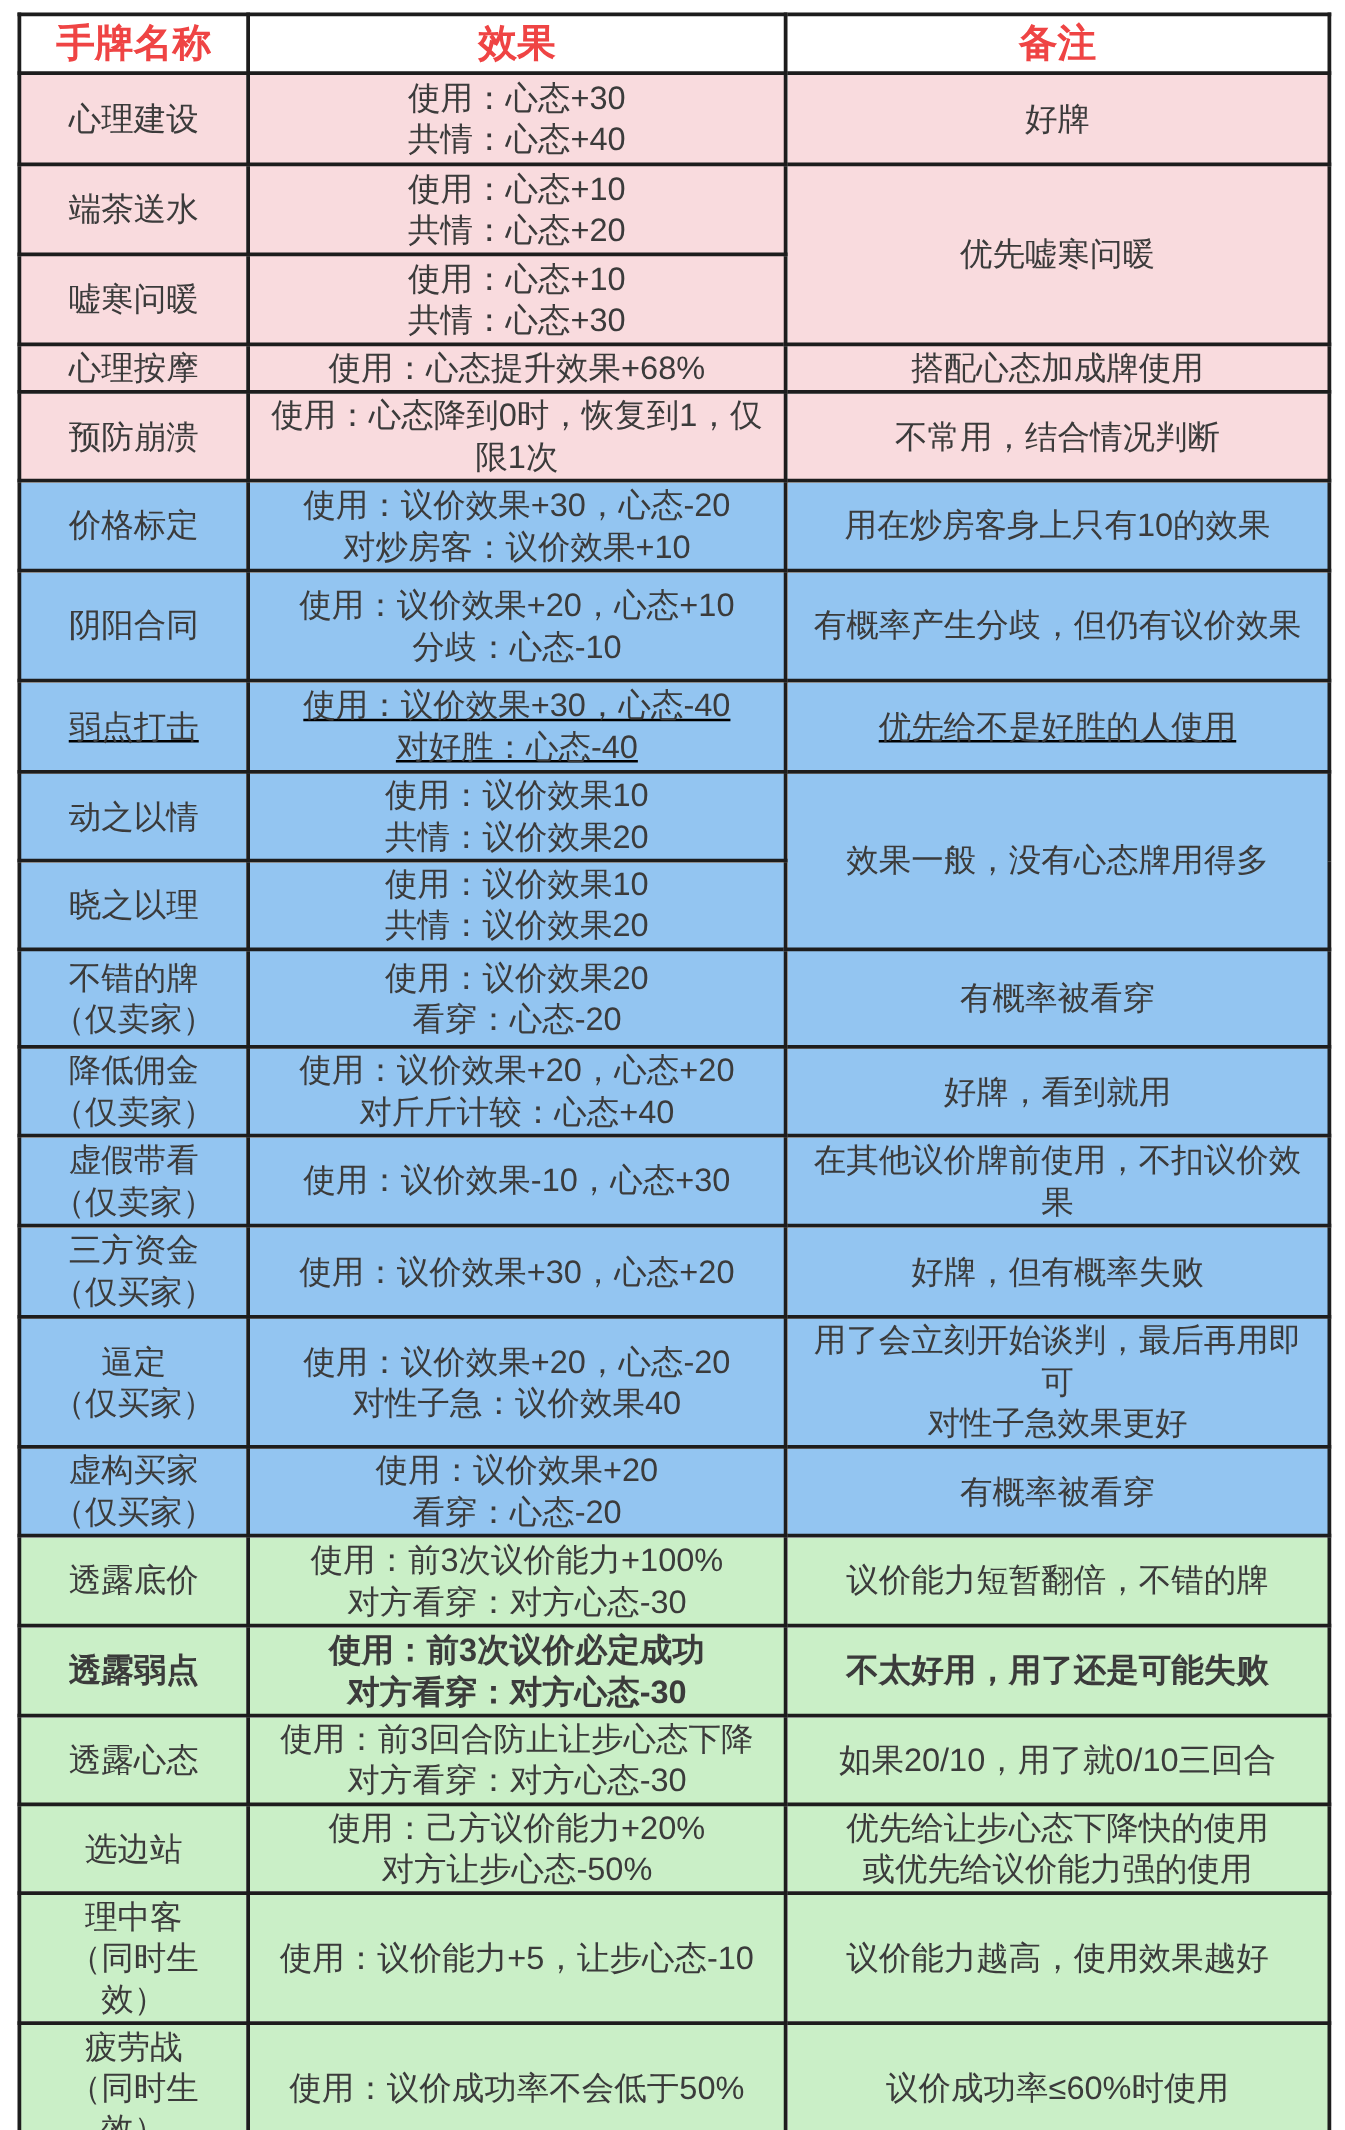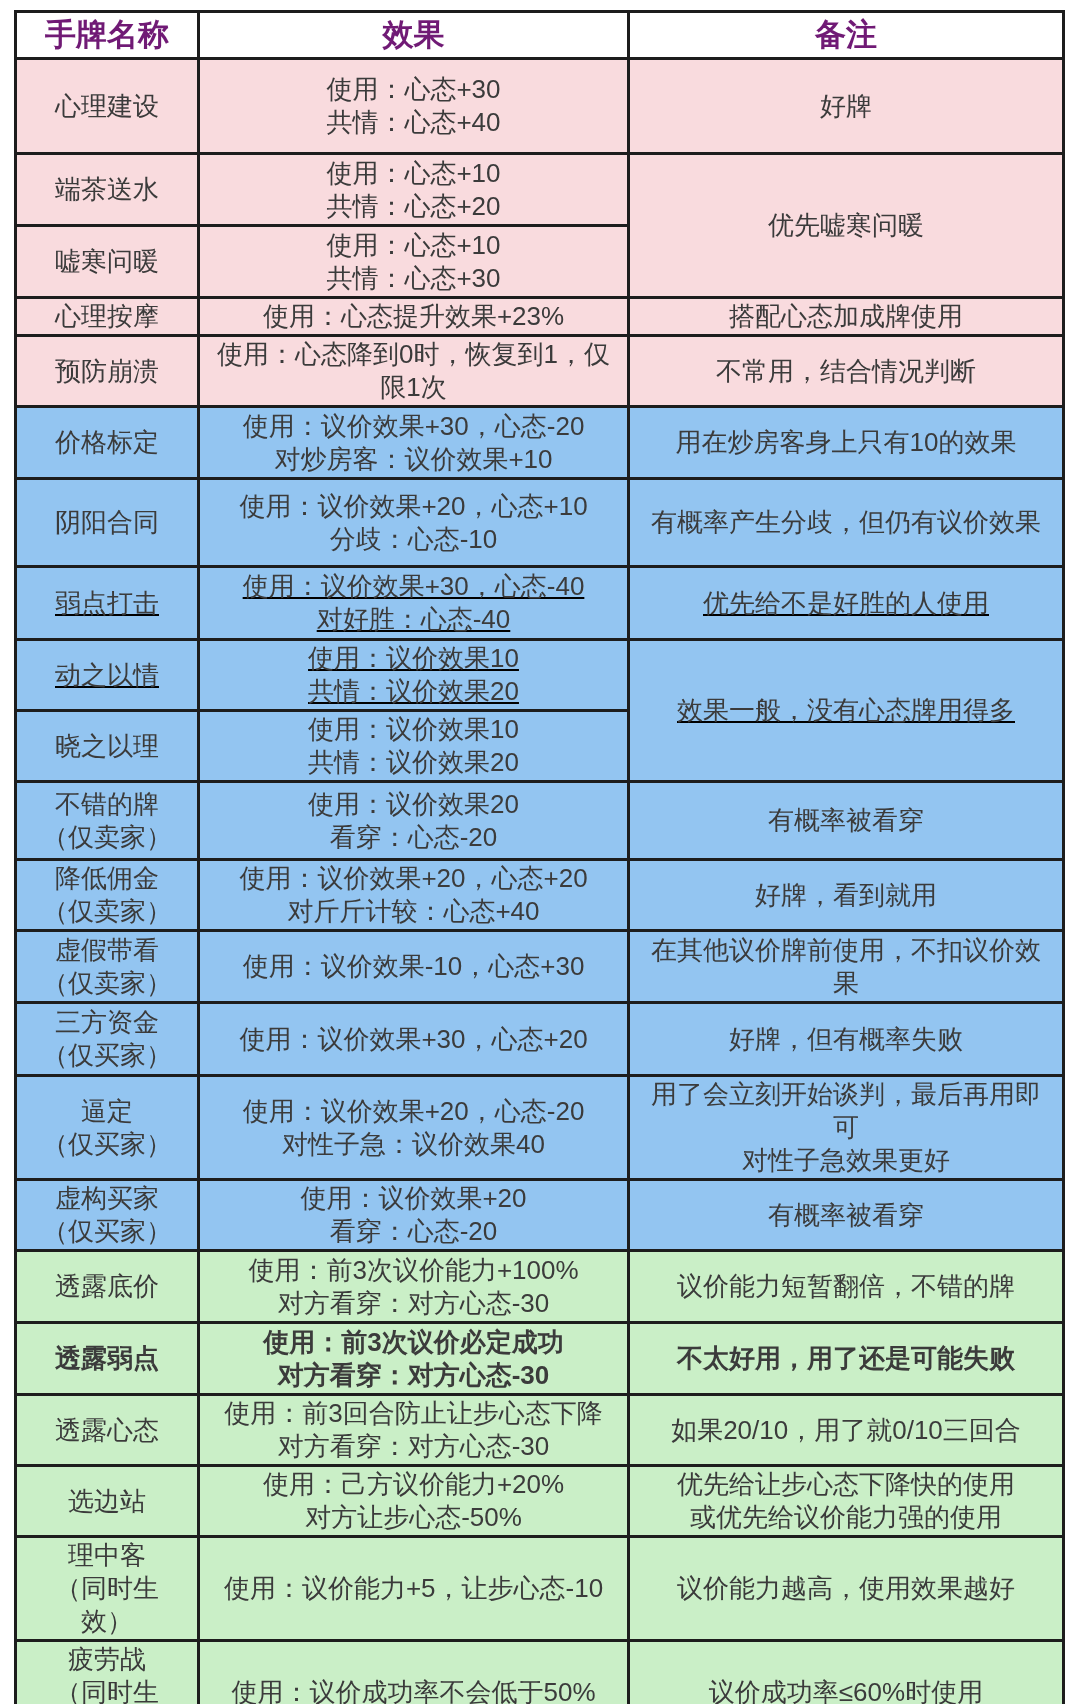--- a/index.html
+++ b/index.html
@@ -28,21 +28,21 @@
   table.cards col.c3 { width: 435px; }
   table.cards th, table.cards td {
     border: 3px solid var(--border, #1d1d1d);
     text-align: center;
     vertical-align: middle;
     padding: 1px 13px;
     overflow: hidden;
   }
   table.cards th {
     background: #ffffff;
-    color: #701a75;
+    color: #ef4444;
     font-size: 31px;
     font-weight: 700;
     height: 42px;
     line-height: 1.1;
   }
   table.cards td {
     font-size: 26px;
     line-height: 33px;
     color: var(--text, #3b3b3b);
   }
@@ -62,21 +62,21 @@
       <col class="c3">
     </colgroup>
     <thead>
       <tr>
         <th>手牌名称</th>
         <th>效果</th>
         <th>备注</th>
       </tr>
     </thead>
     <tbody>
-        <tr class="pink" style="height: 95px;">
+        <tr class="pink" style="height: 73px;">
           <td>
             <div>心理建设</div>
           </td>
           <td>
             <div>使用：心态+30</div>
             <div>共情：心态+40</div>
           </td>
           <td>
             <div>好牌</div>
           </td>
@@ -100,21 +100,21 @@
           <td>
             <div>使用：心态+10</div>
             <div>共情：心态+30</div>
           </td>
         </tr>
         <tr class="pink" style="height: 36px;">
           <td>
             <div>心理按摩</div>
           </td>
           <td>
-            <div>使用：心态提升效果+23%</div>
+            <div>使用：心态提升效果+68%</div>
           </td>
           <td>
             <div>搭配心态加成牌使用</div>
           </td>
         </tr>
         <tr class="pink" style="height: 67px;">
           <td>
             <div>预防崩溃</div>
           </td>
           <td>
@@ -153,21 +153,21 @@
             <div>弱点打击</div>
           </td>
           <td>
             <div>使用：议价效果+30，心态-40</div>
             <div>对好胜：心态-40</div>
           </td>
           <td>
             <div>优先给不是好胜的人使用</div>
           </td>
         </tr>
-        <tr class="blue" style="height: 70px; text-decoration: underline;">
+        <tr class="blue" style="height: 70px;">
           <td>
             <div>动之以情</div>
           </td>
           <td>
             <div>使用：议价效果10</div>
             <div>共情：议价效果20</div>
           </td>
           <td rowspan="2">
             <div>效果一般，没有心态牌用得多</div>
           </td>

